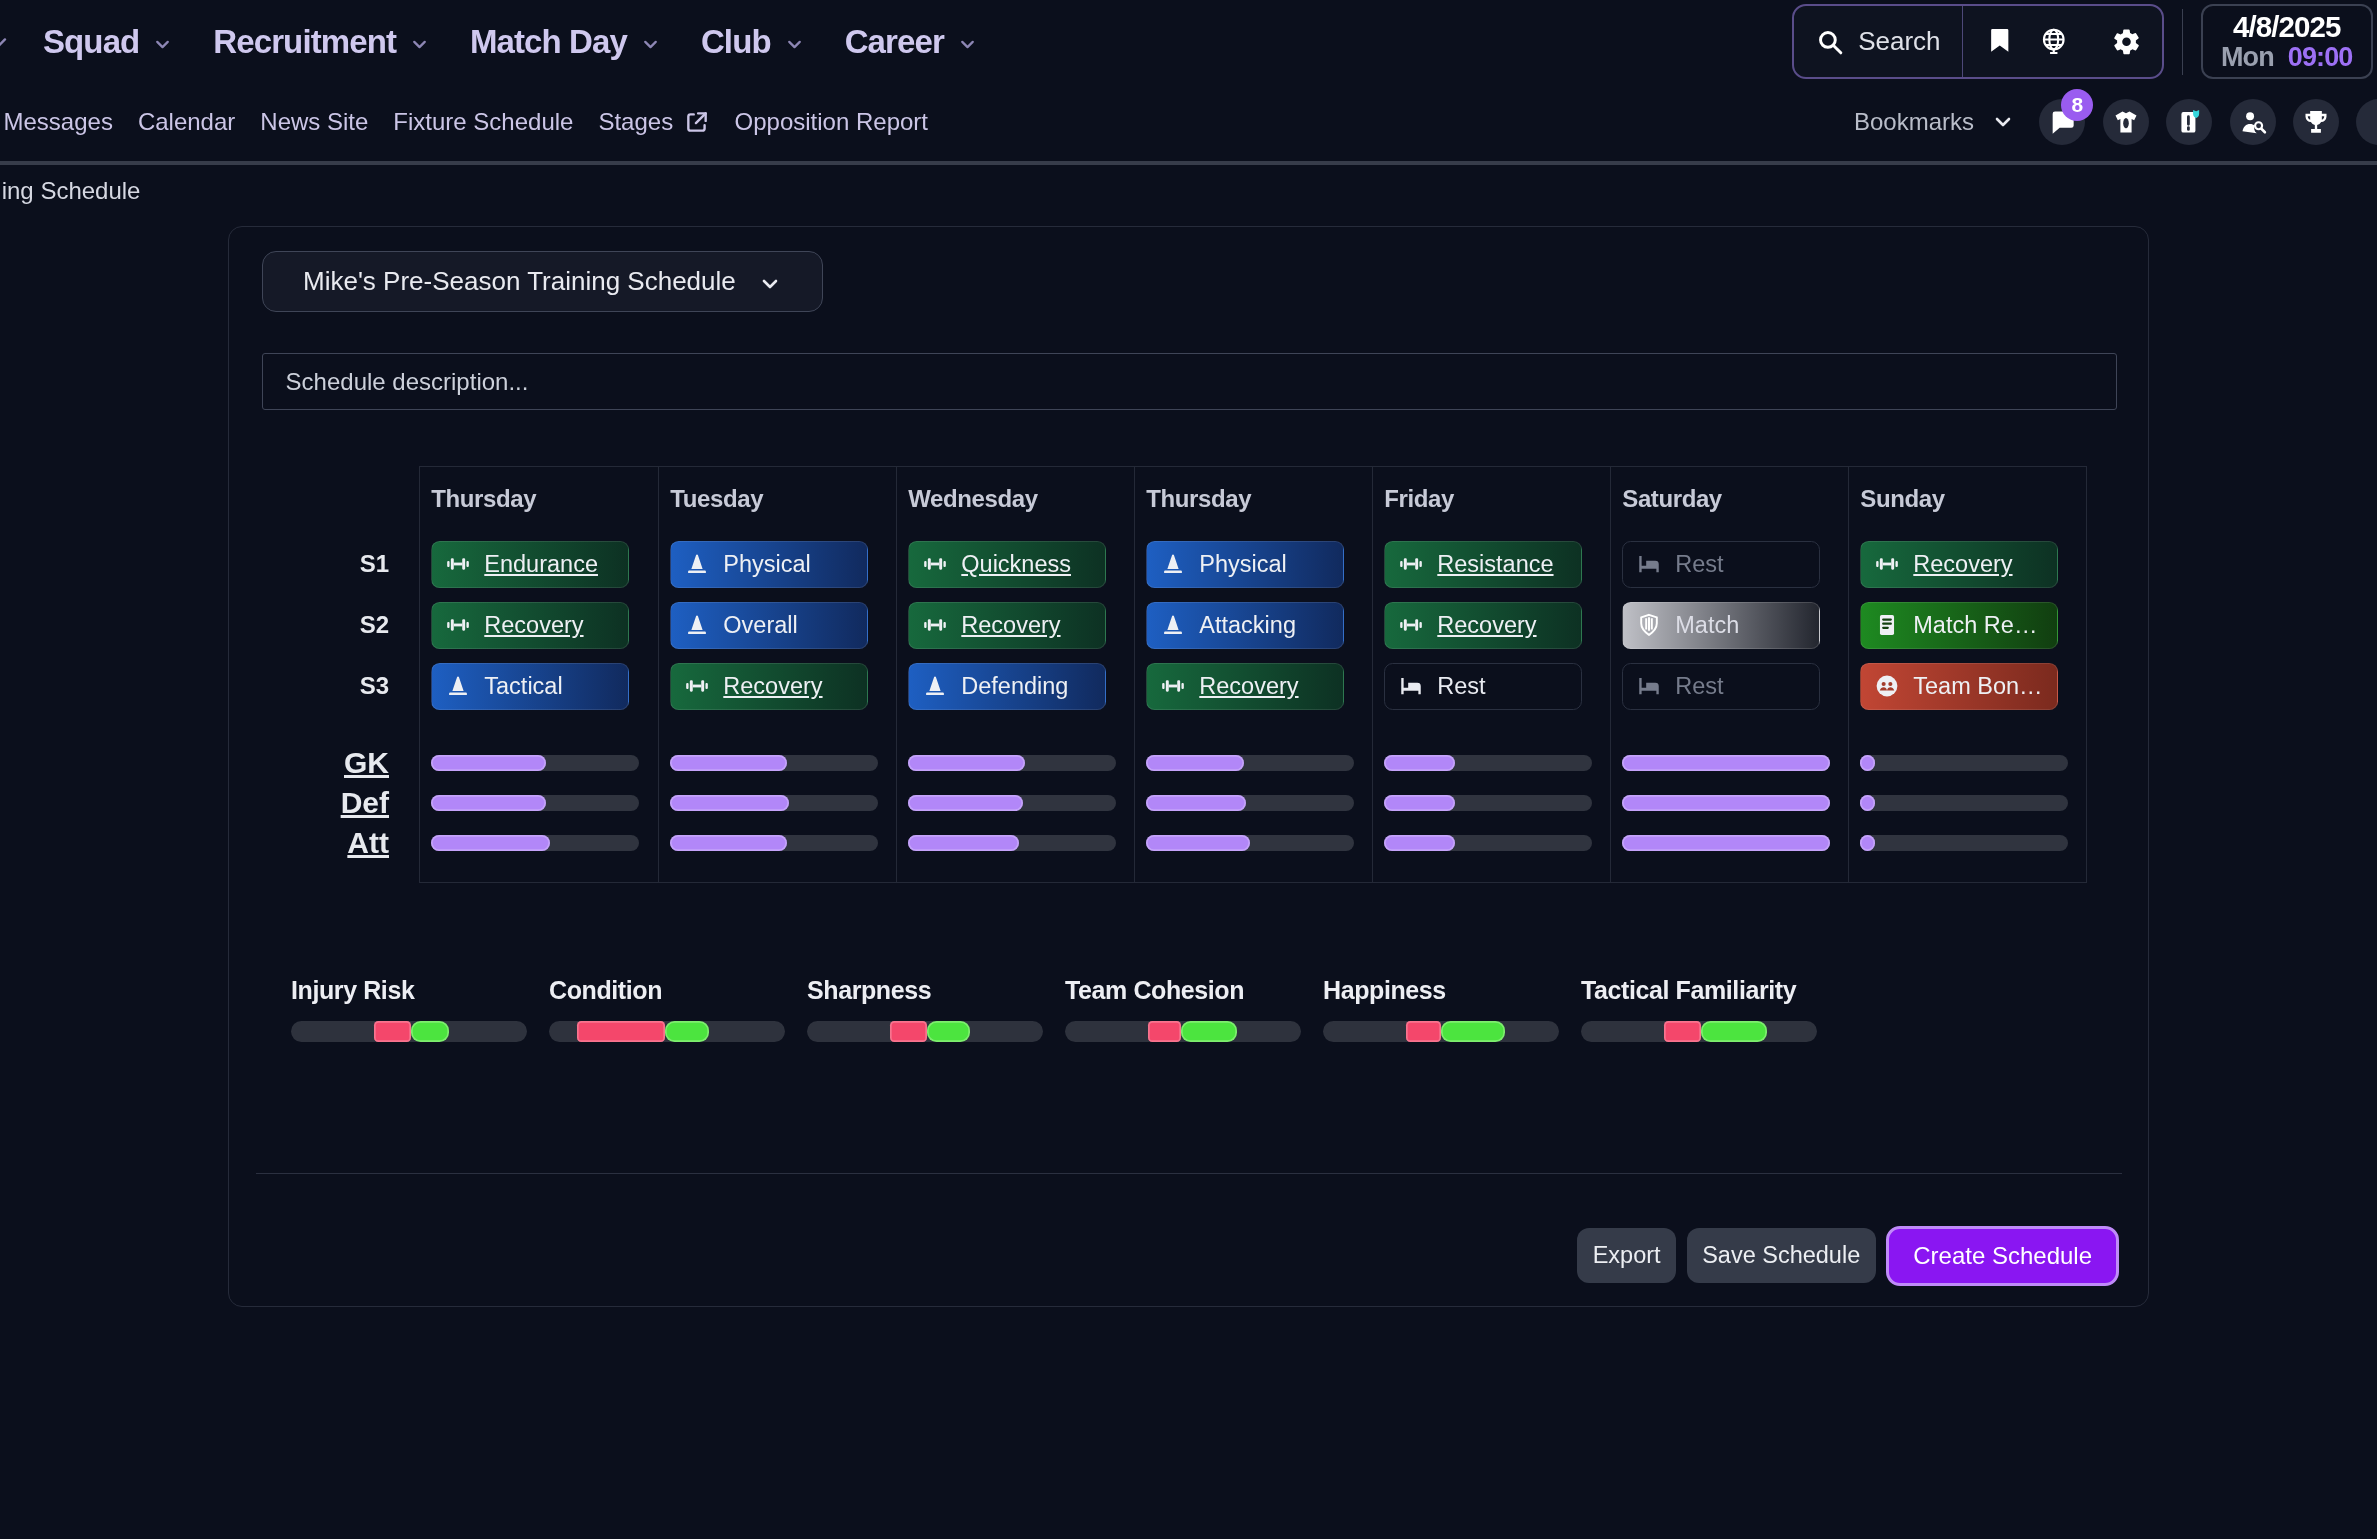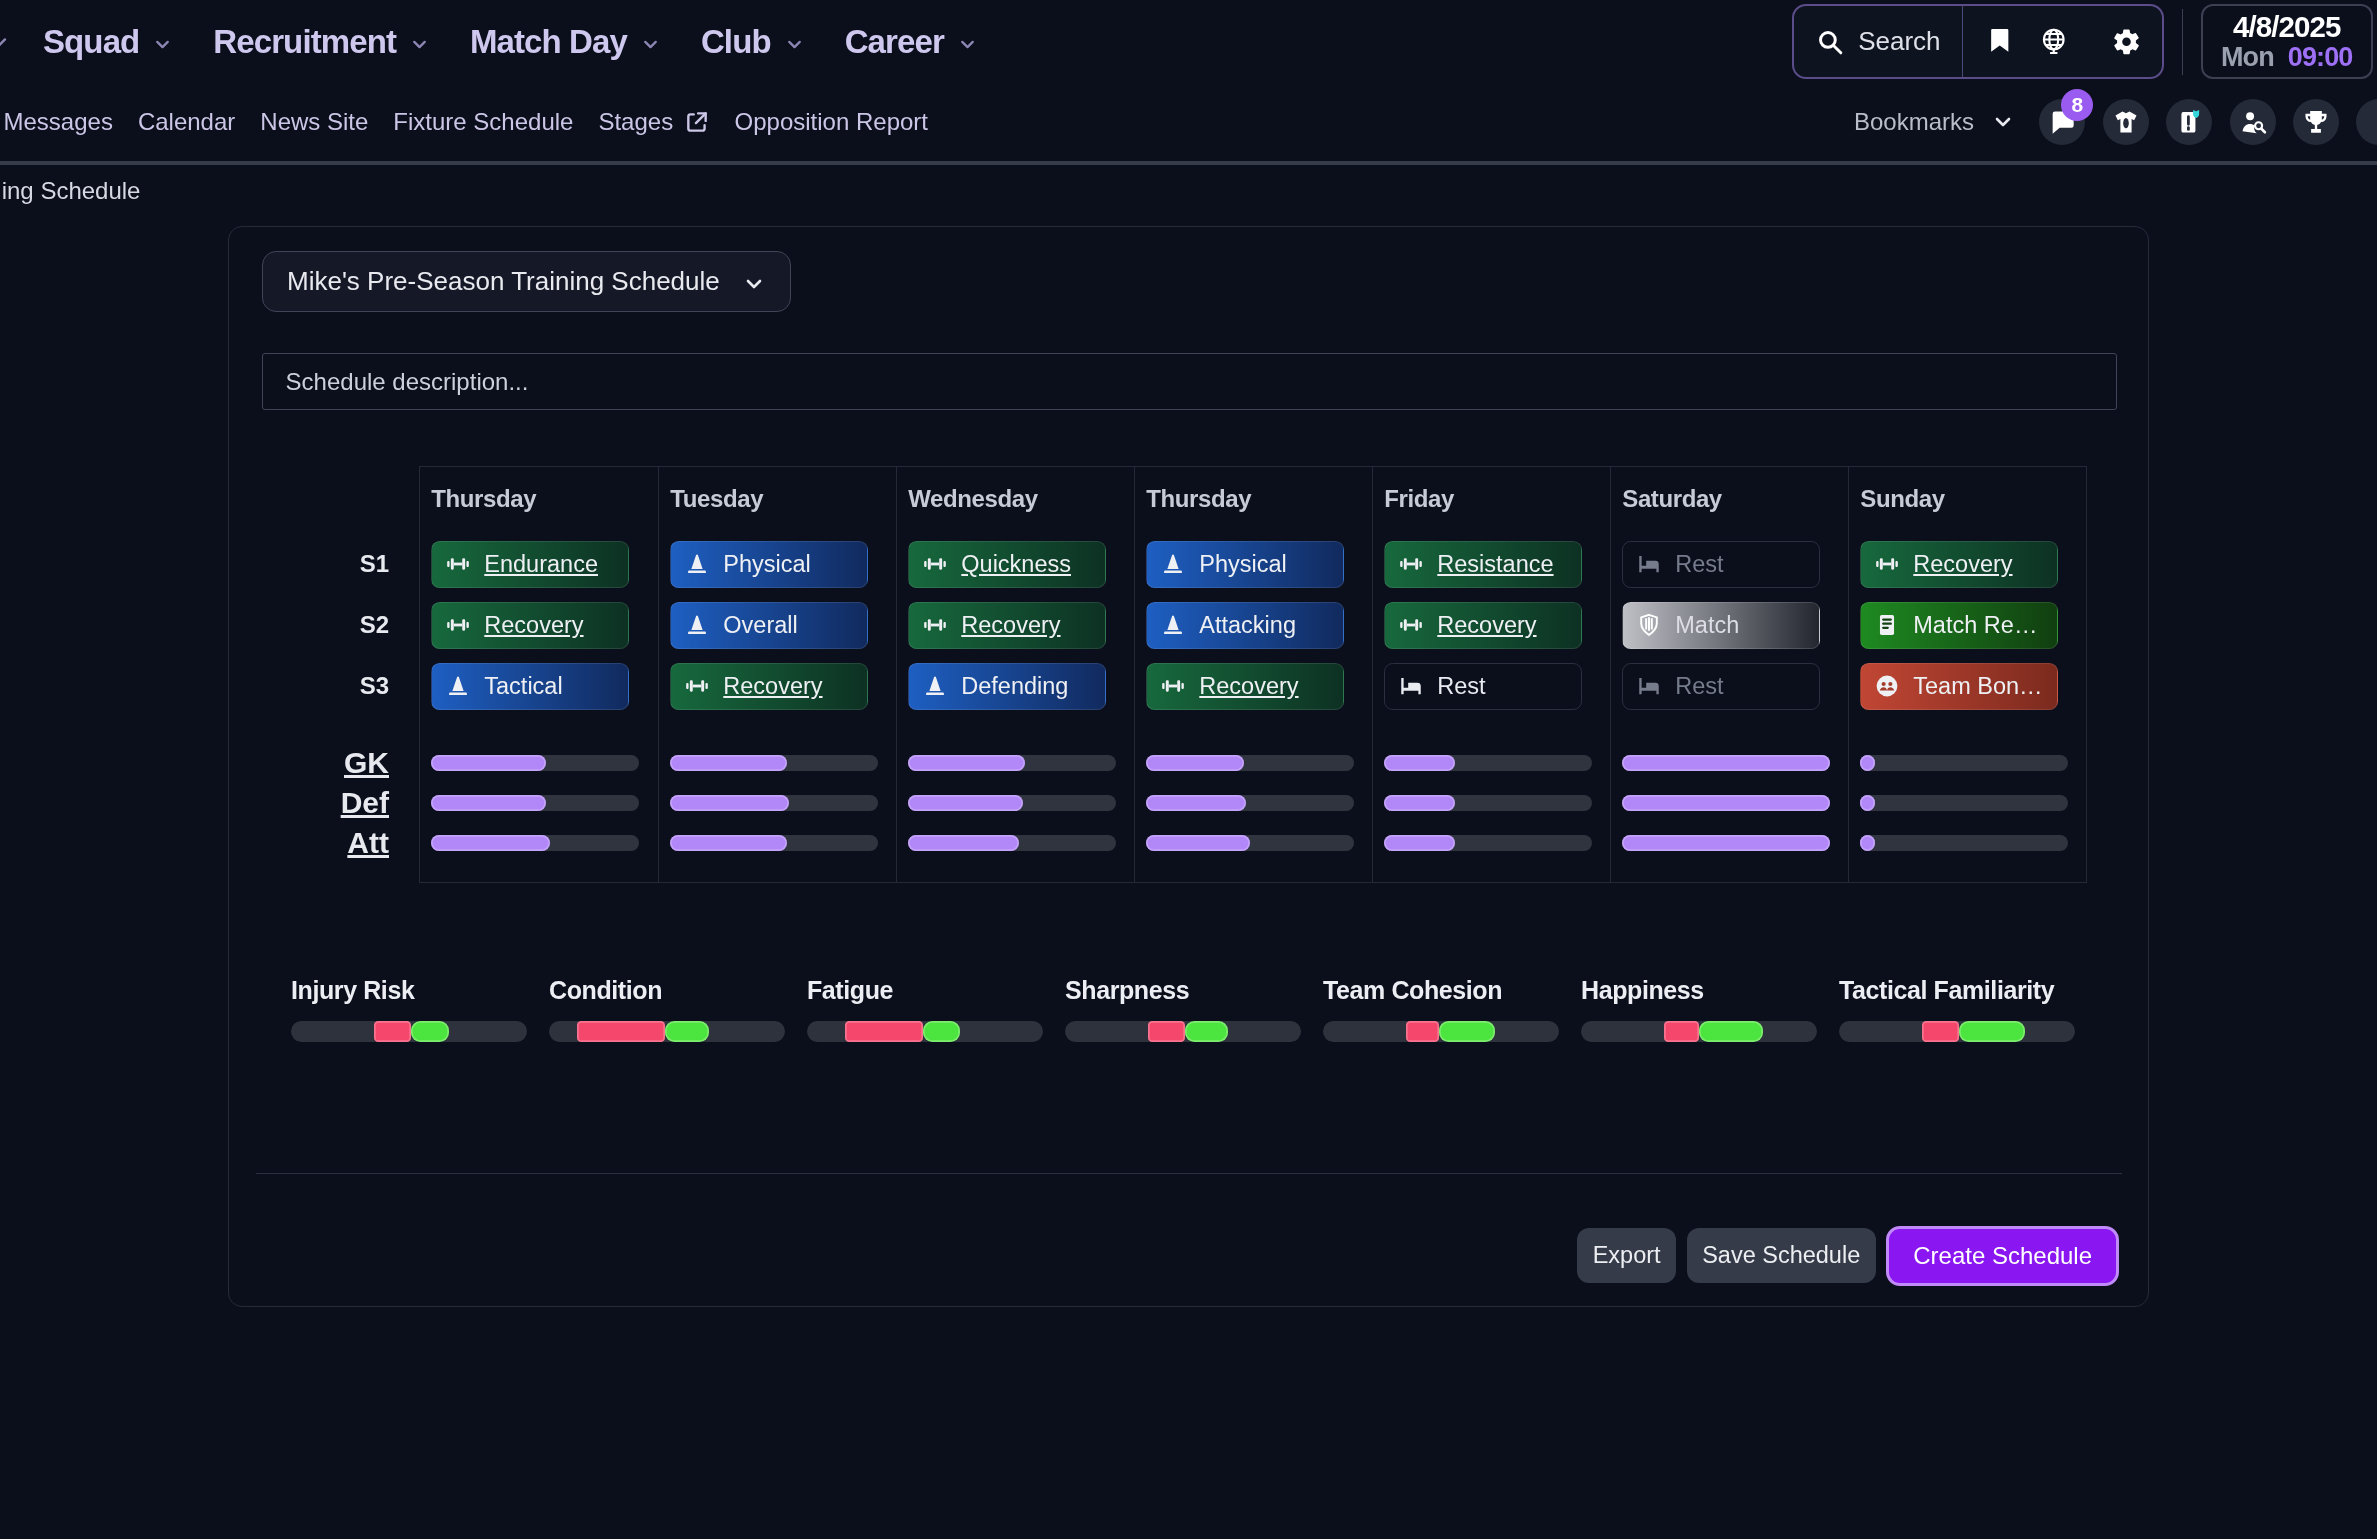--- a/index.html
+++ b/index.html
@@ -53,21 +53,21 @@
     background:#9a5cf0;color:#fff;font-weight:700;font-size:21px;
     display:flex;align-items:center;justify-content:center;}
 
   .hdivider{height:4.3px;background:#373c4a;width:100%;}
   .breadcrumb{margin:12px 0 0 1.7px;font-size:24px;color:#d6d8e2;}
 
   
   .card{position:relative;box-sizing:border-box;width:1921px;height:1081px;margin:21px 0 0 228px;
     border:1.7px solid #262b3a;border-radius:14px;padding:24px 29px 28px 33px;}
   .select{display:flex;align-items:center;gap:22.6px;height:61px;box-sizing:border-box;width:max-content;
-    padding:0 24px;border:1.7px solid #3f4557;border-radius:14px;background:#151927;
+    padding:0 40px;border:1.7px solid #3f4557;border-radius:14px;background:#151927;
     color:#e9eaf0;font-size:26px;font-family:inherit;cursor:pointer;}
   .select .ic{width:24px;height:24px;color:#e9eaf0;margin-top:3.5px;}
   .desc{display:block;margin-top:41px;width:1855px;height:57px;box-sizing:border-box;
     border:1.7px solid #3f4557;border-radius:3px;background:transparent;
     color:#ccd0da;font-size:24px;font-family:inherit;padding:0 22.6px;outline:none;}
   .desc::placeholder{color:#ccd0da;}
 
   .schedule-area{display:flex;margin-top:56px;margin-left:59px;}
   .label-col{width:68px;margin-right:30px;display:flex;flex-direction:column;font-weight:700;color:#e7e9ee;}
   .lc-spacer{height:74px;}
@@ -664,27 +664,20 @@
         </div>
       </div>
       <div class="metric">
         <div class="mlabel">Condition</div>
         <div class="mtrack">
           <div class="seg red" style="left: 12%; width: 37%;"></div>
           <div class="seg green" style="left: 49%; width: 19%;"></div>
         </div>
       </div>
       <div class="metric">
-        <div class="mlabel">Fatigue</div>
-        <div class="mtrack">
-          <div class="seg red" style="left: 16%; width: 33%;"></div>
-          <div class="seg green" style="left: 49%; width: 16%;"></div>
-        </div>
-      </div>
-      <div class="metric">
         <div class="mlabel">Sharpness</div>
         <div class="mtrack">
           <div class="seg red" style="left: 35%; width: 16%;"></div>
           <div class="seg green" style="left: 51%; width: 18%;"></div>
         </div>
       </div>
       <div class="metric">
         <div class="mlabel">Team Cohesion</div>
         <div class="mtrack">
           <div class="seg red" style="left: 35%; width: 14%;"></div>

